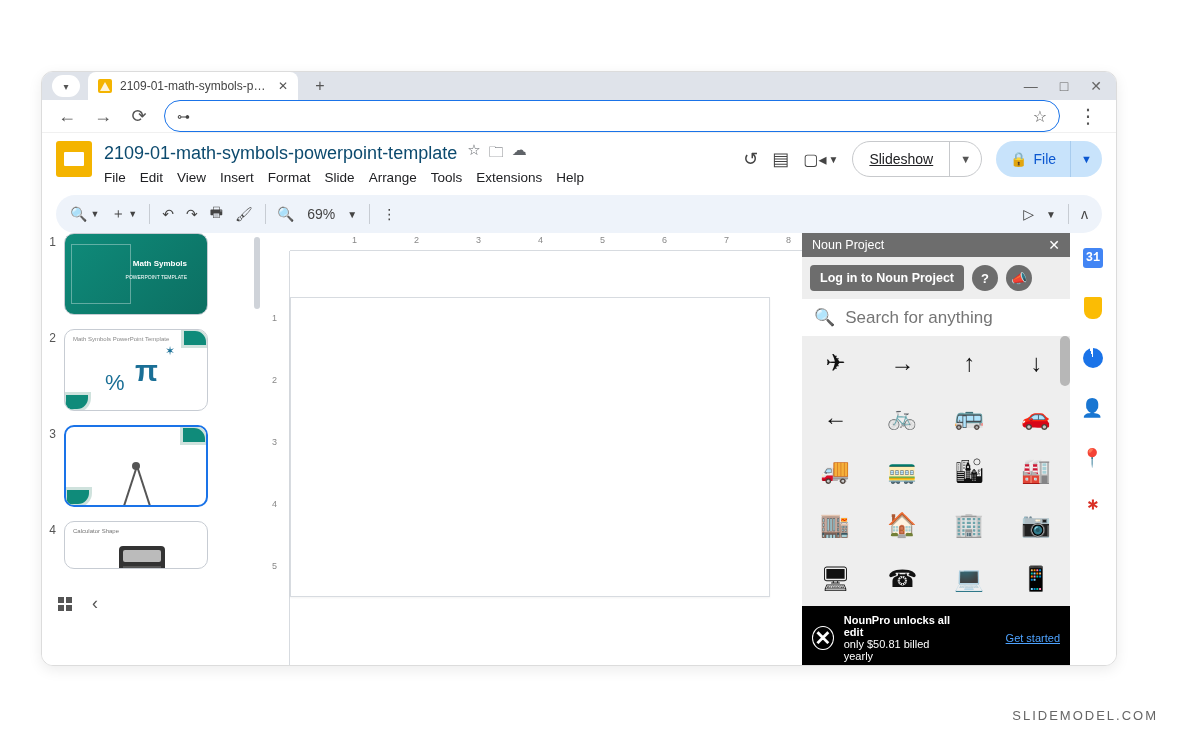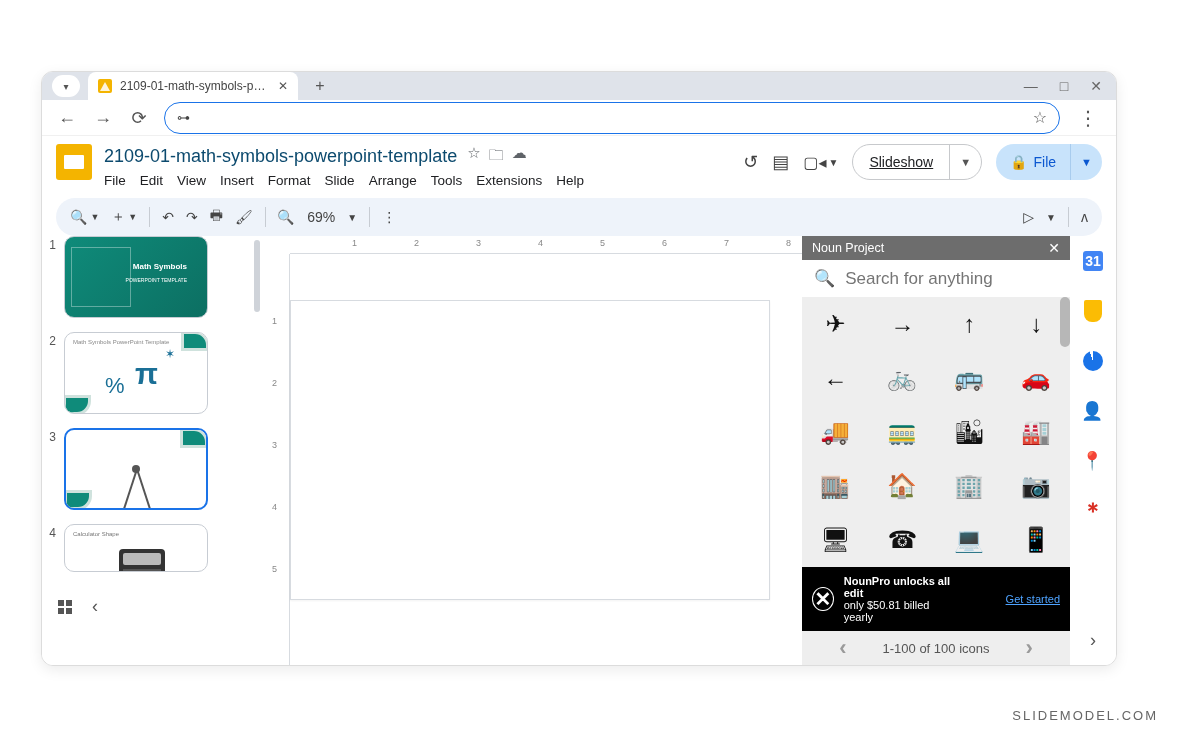--- a/index.html
+++ b/index.html
@@ -102,21 +102,21 @@
 .icon-scroll { position:absolute; right:0; top:0; width:10px; height:50px; background:#b7b7b7; border-radius:5px; }
 .sp-promo { background:#000; color:#fff; display:flex; align-items:center; gap:10px; padding:8px 10px; font-size:11px; }
 .sp-promo .x { font-size:20px; width:24px; height:24px; border:1.5px solid #fff; border-radius:50%; display:flex; align-items:center; justify-content:center; font-weight:bold;}
 .sp-promo .link { color:#4ea3ff; text-decoration:underline; margin-left:auto; font-size:11px; white-space:nowrap;padding-left:36px;}
 .sp-foot { background:#eee; height:34px; display:flex; align-items:center; justify-content:center; gap:36px; font-size:13px; color:#555; }
 .sp-foot .chev{ font-size:22px; color:#9a9a9a; font-weight:bold;}
 
 
 .rail { width:46px; display:flex; flex-direction:column; align-items:center; gap:28px; padding-top:14px; }
 .rail .ic { width:22px; height:22px; display:flex; align-items:center; justify-content:center; font-size:16px; }
-.rail .cal { background:#4285f4; width:20px;height:20px; border-radius:3px; color:#fff; font-size:14px; font-weight:bold; display:flex;align-items:center;justify-content:center;}
+.rail .cal { background:#4285f4; width:20px;height:20px; border-radius:3px; color:#fff; font-size:12px; font-weight:bold; display:flex;align-items:center;justify-content:center;font-family:Liberation Mono, monospace;}
 .rail .keep{ background:#fbbc04; width:18px;height:22px; border-radius:2px 2px 8px 8px; }
 .rail .tasks{ width:20px;height:20px;border-radius:50%; background:conic-gradient(#1a73e8 0 340deg,#fff 0);} 
 .rail .contacts{ color:#1a73e8; font-size:18px;} 
 .rail .maps{ font-size:18px;}
 .rail .ast{ color:#d93025; font-size:22px; font-weight:bold;}
 .rail .chev { margin-top:auto; margin-bottom:14px; color:#555; font-size:18px;}
 
 .main-row { flex:1; display:flex; overflow:hidden; }
 
 </style>
@@ -290,20 +290,25 @@
         </div>
         <div class="slide-canvas"></div>
 
       </div>
 
       <div class="sidepanel">
         <div class="sp-title">
           <span>Noun Project</span>
           <span class="close">✕</span>
         </div>
+        <div class="sp-toolbar">
+          <span class="sp-btn-dark">Log in to Noun Project</span>
+          <span class="sp-round">?</span>
+          <span class="sp-round">📣</span>
+        </div>
         <div class="sp-search">
           <span class="mag">🔍</span>
           <input style="border: none; outline: none; font-size: 17px; color: rgb(85, 85, 85); flex: 1 1 0%;" placeholder="Search for anything">
         </div>
         <div class="icon-grid">
           <div class="cell">✈</div>
           <div class="cell">
               <b>→</b>
             </div>
           <div class="cell">

